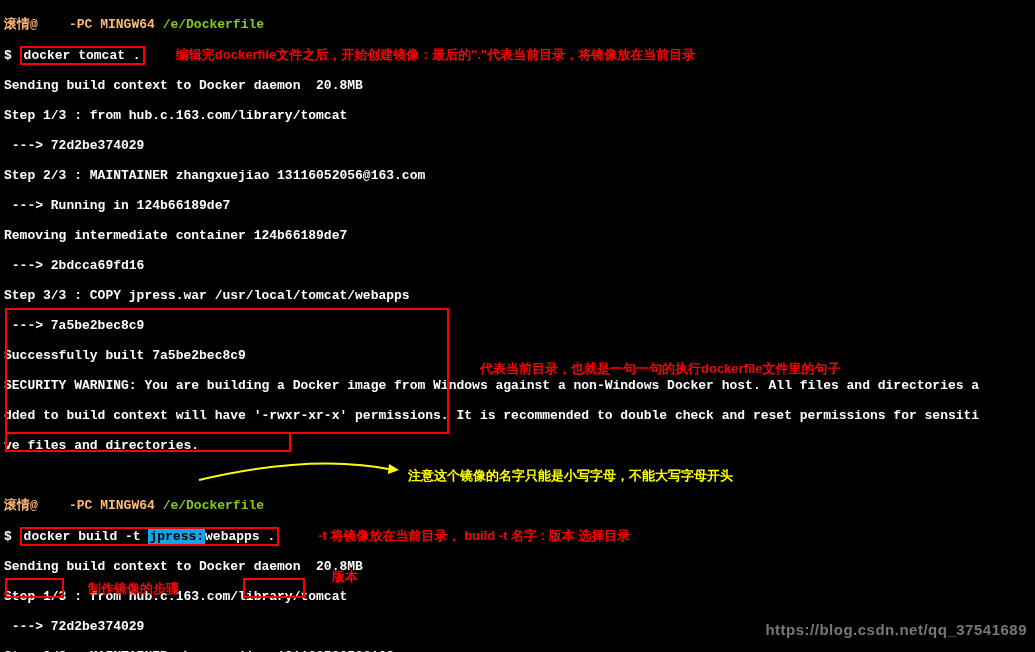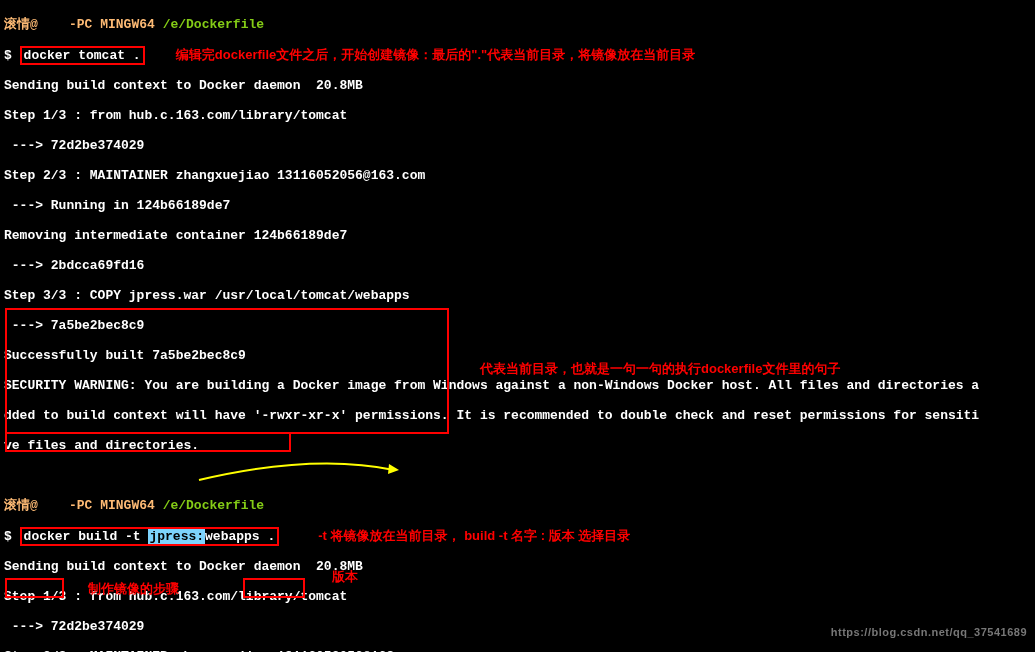--- a/index.html
+++ b/index.html
@@ -44,21 +44,21 @@
   .box-overlay {
     position: absolute;
     border: 2px solid #ff0000;
     pointer-events: none;
   }
   .watermark {
     position: absolute;
     right: 8px;
     bottom: 14px;
     color: #777;
-    font-size: 11px;
+    font-size: 15px;
     font-family: Arial, sans-serif;
     letter-spacing: 0.5px;
   }
   .arrow {
     position: absolute;
     stroke: #ffff00;
     fill: none;
     stroke-width: 2;
     pointer-events: none;
   }
@@ -80,23 +80,24 @@
 <div> ---&gt; 7a5be2bec8c9</div>
 <div>Successfully built 7a5be2bec8c9</div>
 <div>SECURITY WARNING: You are building a Docker image from Windows against a non-Windows Docker host. All files and directories a</div>
 <div>dded to build context will have '-rwxr-xr-x' permissions. It is recommended to double check and reset permissions for sensiti</div>
 <div>ve files and directories.</div>
 <div style="height:15px;position:relative;">
   <svg class="arrow" style="left:190px;top:-10px;width:210px;height:30px;">
         <path d="M5,22 Q120,-5 200,12"></path>
         <path d="M195,6 L205,12 L194,16" fill="#ffff00" stroke="none"></path>
       </svg>
+  <span class="anno-yellow" style="position:absolute;left:404px;top:0;">注意这个镜像的名字只能是小写字母，不能大写字母开头</span>
 </div>
 <div><span class="green">滚情@    -PC MINGW64</span><span class="yellow"> /e/Dockerfile</span></div>
-<div><span>$ </span><span class="box-red"><span>docker build -t </span><span style="background:#7dd3fc;color:#000;padding:0 1px;">jpress:</span><span>webapps .</span></span>     <span class="anno-red">-t 将镜像放在当前目录， build -t 名字 : 版本 选择目录</span></div>
+<div><span>$ </span><span class="box-red"><span>docker build -t </span><span style="background:#0ea5e9;color:#000;padding:0 1px;">jpress:</span><span>webapps .</span></span>     <span class="anno-red">-t 将镜像放在当前目录， build -t 名字 : 版本 选择目录</span></div>
 <div>Sending build context to Docker daemon  20.8MB</div>
 <div>Step 1/3 : from hub.c.163.com/library/tomcat</div>
 <div> ---&gt; 72d2be374029</div>
 <div>Step 2/3 : MAINTAINER zhangxuejiao 13116052056@163.com</div>
 
 
 
 
 
 

